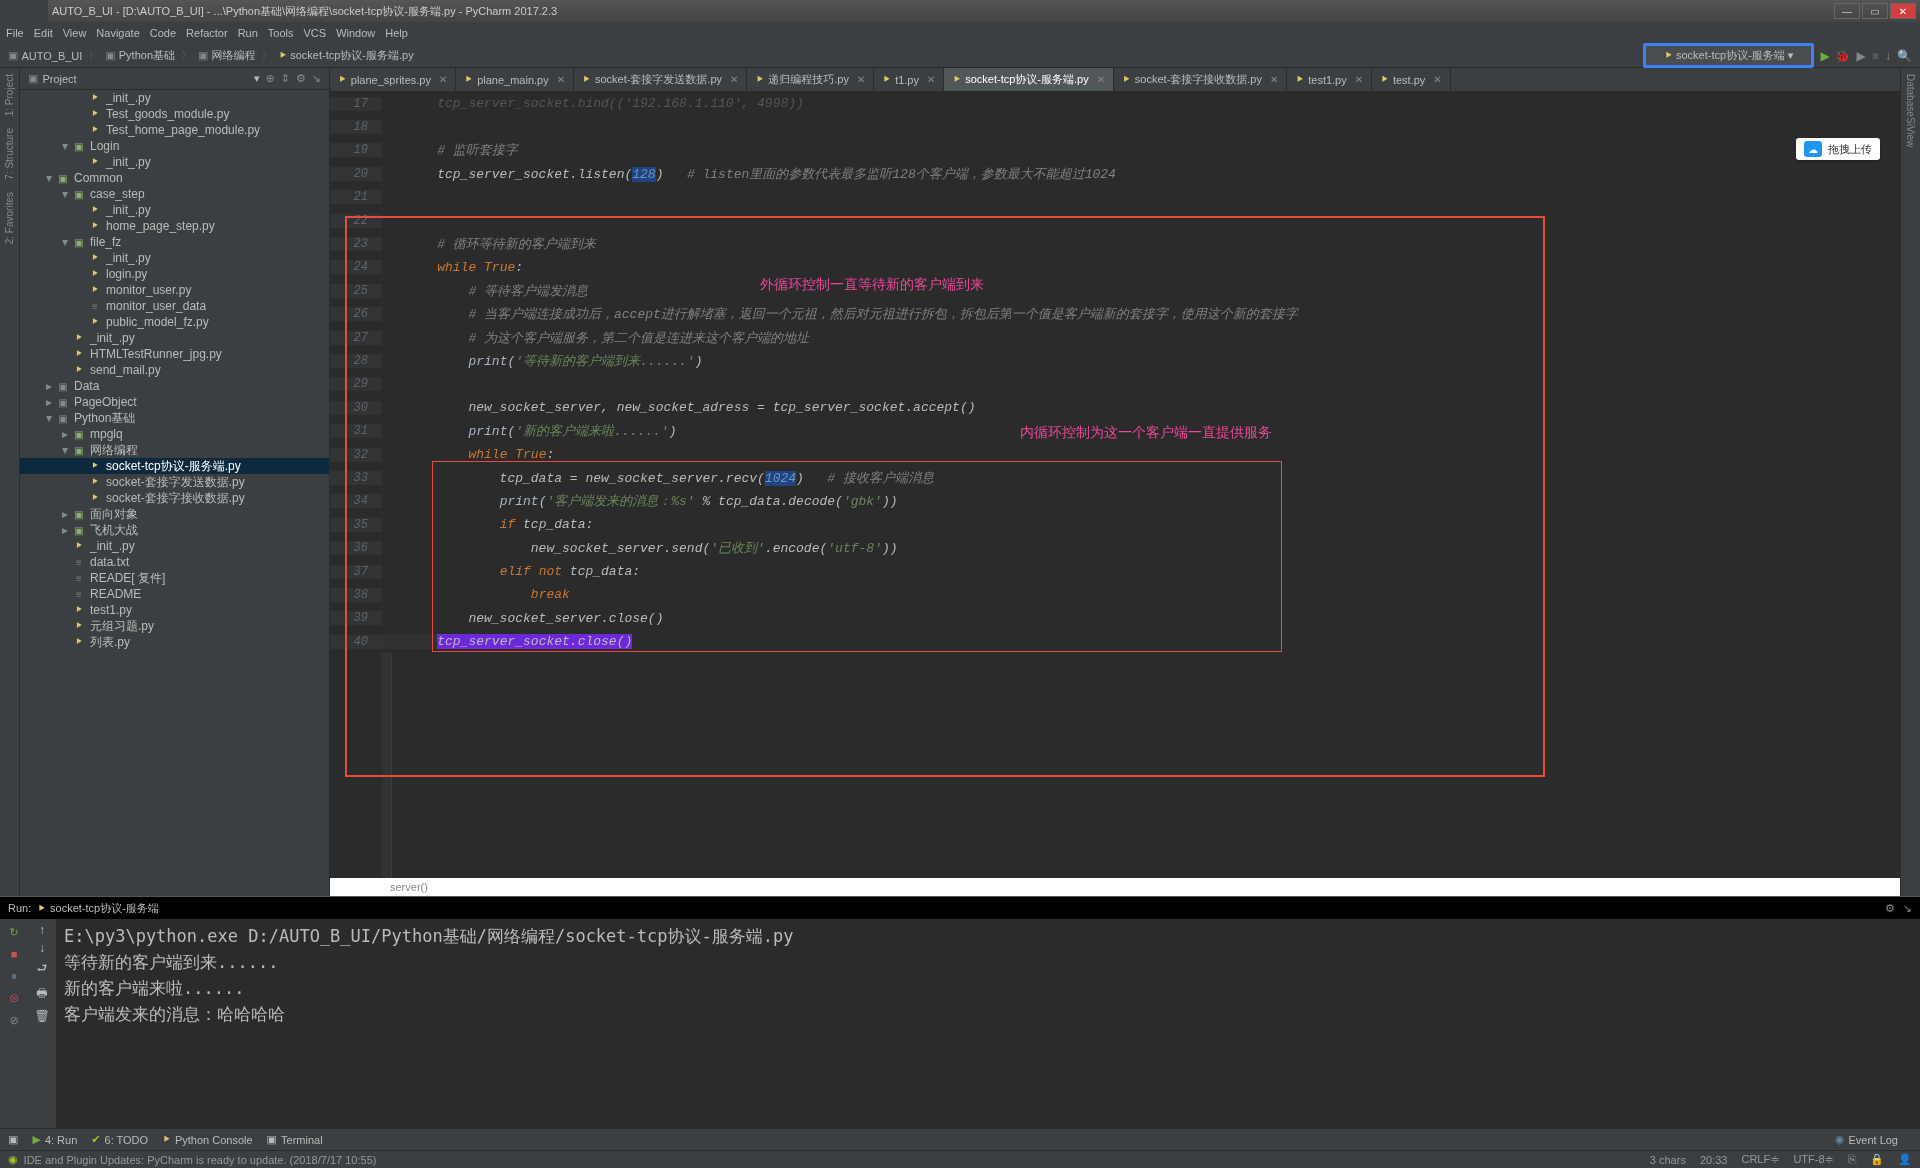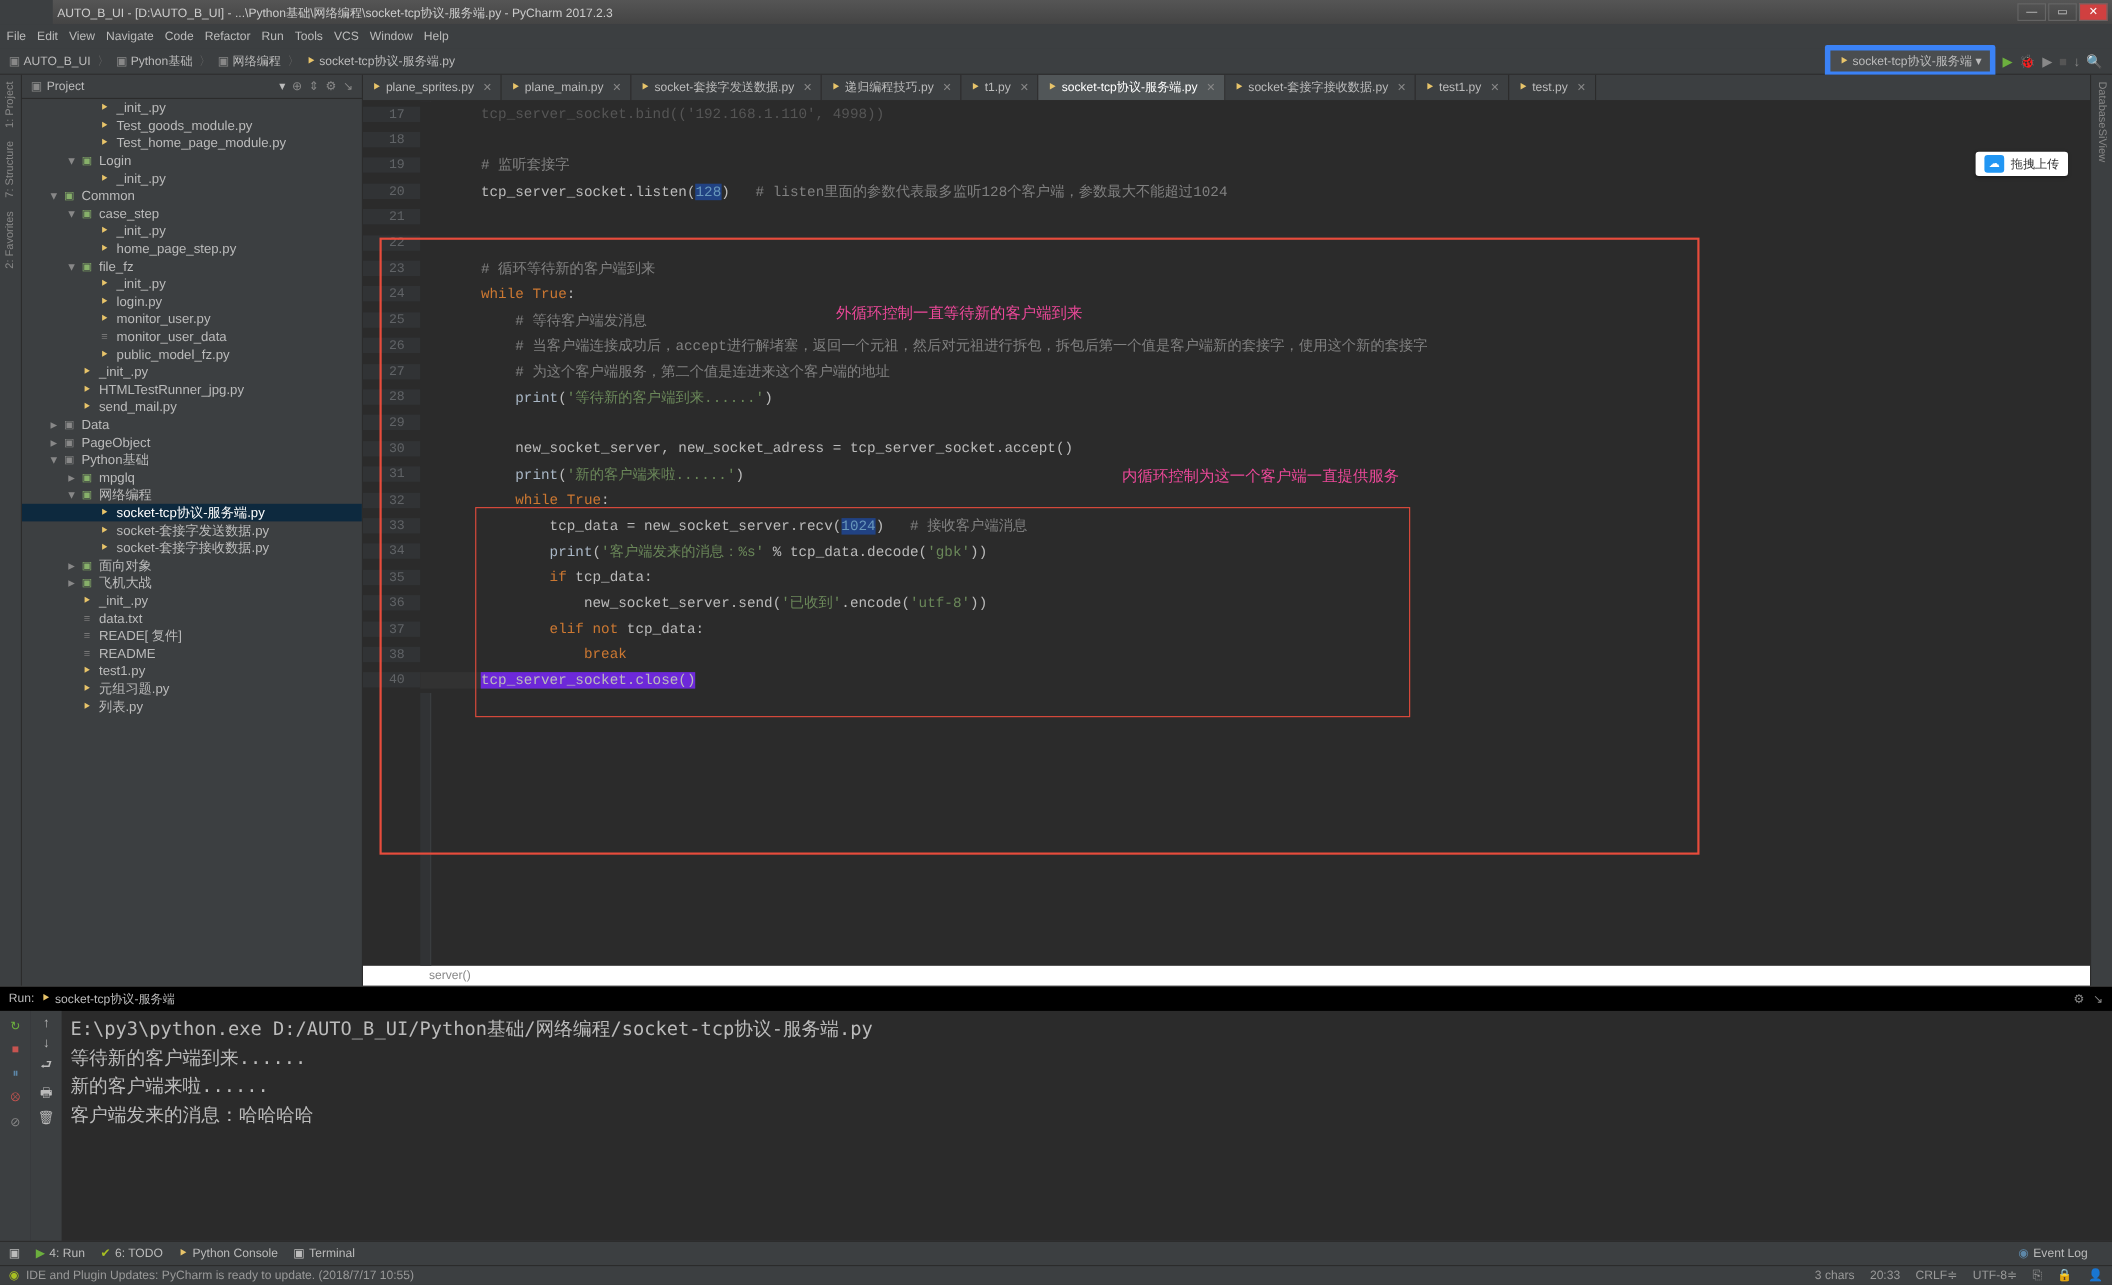--- a/index.html
+++ b/index.html
@@ -10,21 +10,21 @@
 .titlebar .winbtn { width: 26px; height: 16px; border: 1px solid #666; margin-left: 2px; display: flex; align-items: center; justify-content: center; font-size: 10px; }
 .titlebar .closebtn { background: #d04040; color: #fff; }
 .menubar { background: #3c3f41; height: 22px; display: flex; align-items: center; padding: 0 6px; font-size: 11px; color: #bbb; }
 .menubar span { margin-right: 10px; cursor: default; }
 .navbar { background: #3c3f41; height: 24px; display: flex; align-items: center; padding: 0 8px; border-bottom: 1px solid #2b2b2b; }
 .navbar .crumb { display: flex; align-items: center; gap: 6px; color: #bbb; font-size: 11px; }
 .navbar .crumb-item { display: flex; align-items: center; gap: 3px; }
 .navbar .sep { color: #666; }
 .navbar .spacer { flex: 1; }
 .navbar .runbox { display: flex; align-items: center; gap: 6px; }
-.navbar .config { background: #4a4d4f; border: 5px solid #3b82f6; padding: 2px 8px; border-radius: 2px; font-size: 11px; }
+.navbar .config { background: #4a4d4f; border: 3px solid #3b82f6; padding: 2px 18px; border-radius: 2px; font-size: 11px; }
 .navbar .play { color: #6caf3e; }
 .navbar .bug { color: #5d87a8; }
 .body { display: flex; height: calc(100% - 22px - 22px - 24px - 232px - 22px - 18px); }
 .leftstrip { width: 20px; background: #3c3f41; border-right: 1px solid #2b2b2b; display: flex; flex-direction: column; align-items: center; padding-top: 6px; gap: 12px; }
 .leftstrip .vtab { writing-mode: vertical-rl; transform: rotate(180deg); font-size: 10px; color: #888; cursor: default; }
 .rightstrip { width: 20px; background: #3c3f41; border-left: 1px solid #2b2b2b; display: flex; flex-direction: column; align-items: center; padding-top: 6px; }
 .rightstrip .vtab { writing-mode: vertical-rl; font-size: 10px; color: #888; }
 .projectpanel { width: 310px; background: #3c3f41; border-right: 1px solid #2b2b2b; display: flex; flex-direction: column; }
 .projectpanel .header { height: 22px; display: flex; align-items: center; padding: 0 8px; font-size: 11px; border-bottom: 1px solid #2b2b2b; }
 .projectpanel .header .title { flex: 1; }
@@ -36,21 +36,21 @@
 .tree-item .arr { width: 14px; text-align: center; color: #888; }
 .py-icon { color: #e8c46a; }
 .folder-icon { color: #888; }
 .pkg-icon { color: #87b06a; }
 .txt-icon { color: #777; }
 .editors { flex: 1; display: flex; flex-direction: column; background: #2b2b2b; position: relative; }
 .tabs { height: 24px; display: flex; align-items: stretch; background: #3c3f41; border-bottom: 1px solid #2b2b2b; overflow: hidden; }
 .tab { display: flex; align-items: center; padding: 0 8px; border-right: 1px solid #2b2b2b; font-size: 11px; color: #bbb; gap: 4px; }
 .tab.active { background: #515658; color: #fff; }
 .tab .close { color: #888; font-size: 10px; margin-left: 4px; }
-.code { flex: 1; background: #2b2b2b; font-family: Consolas, "Courier New", monospace; font-size: 13px; position: relative; }
+.code { flex: 1; background: #2b2b2b; font-family: Consolas, "Courier New", monospace; font-size: 13px; position: relative; font-style: italic; }
 .codeline { display: flex; height: 23.4px; align-items: center; }
 .codeline .ln { width: 52px; text-align: right; padding-right: 14px; color: #606366; background: #313335; font-size: 12px; }
 .codeline .txt { padding-left: 24px; white-space: pre; }
 .kw { color: #cc7832; }
 .str { color: #6a8759; }
 .num { color: #6897bb; }
 .cm { color: #808080; }
 .hl { background: #214283; }
 .hlrow { background: #6d28d9; }
 .foldcol { position: absolute; left: 52px; top: 0; width: 10px; height: 100%; background: #313335; border-right: 1px solid #3c3f41; }
@@ -464,20 +464,24 @@
           </div>
           <div class="codeline">
             <div class="ln">37</div>
             <div class="txt">            <span class="kw">elif</span> <span class="kw">not</span> tcp_data:</div>
           </div>
           <div class="codeline">
             <div class="ln">38</div>
             <div class="txt">                <span class="kw">break</span></div>
           </div>
           <div class="codeline">
+            <div class="ln">39</div>
+            <div class="txt">        new_socket_server.close()</div>
+          </div>
+          <div class="codeline">
             <div class="ln">40</div>
             <div class="txt" style="background: rgb(50, 50, 50);">    <span class="hlrow">tcp_server_socket.close()</span></div>
           </div>
         </div>
       <div class="toast">
         <span class="cloud">☁</span>
         <span>拖拽上传</span>
       </div>
       <div class="redbox-outer" id="rb1" style="left: 15px; top: 123.6px; width: 1200px; height: 561.6px;"></div>
       <div class="redbox-inner" id="rb2" style="left: 102px; top: 369px; width: 850px; height: 191.2px;"></div>

